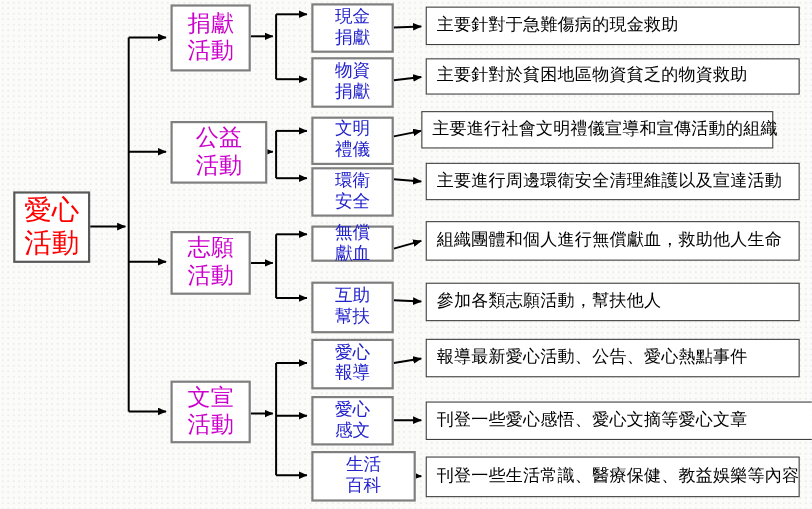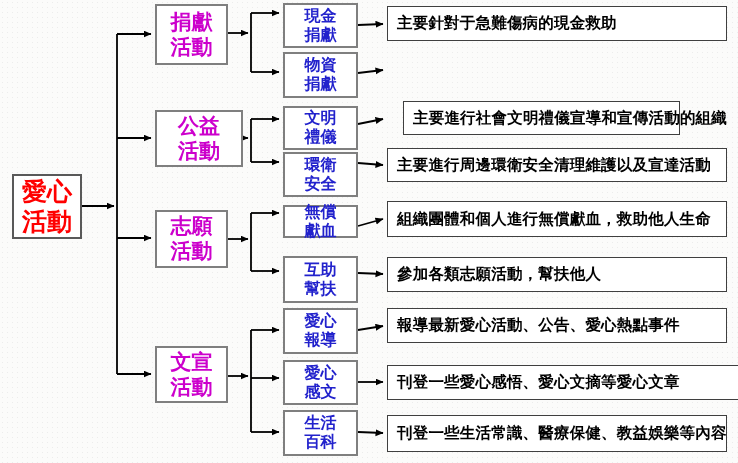--- a/index.html
+++ b/index.html
@@ -16,21 +16,21 @@
     background-size:5px 5px;
   }
   .box{
     position:absolute;
     box-sizing:border-box;
     display:flex;
     align-items:center;
     justify-content:center;
     text-align:center;
     white-space:pre-line;
-    font-weight:bold;
+    font-weight:normal;
     background:#ffffff;
     line-height:1.18;
   }
   .root{
     border:2px solid #595959;
     color:var(--root_text,#ff0000);
     font-size:25px;
   }
   .lvl2{
     border:2px solid #7f7f7f;
@@ -127,25 +127,26 @@
   <div class="box lvl3" style="left:283px;top:152px;width:75px;height:45px">環衛
 安全</div>
   <div class="box lvl3" style="left:283px;top:205px;width:75px;height:33px">無償
 獻血</div>
   <div class="box lvl3" style="left:283px;top:256px;width:75px;height:47px">互助
 幫扶</div>
   <div class="box lvl3" style="left:283px;top:308px;width:75px;height:46px">愛心
 報導</div>
   <div class="box lvl3" style="left:283px;top:360px;width:75px;height:45px">愛心
 感文</div>
-  <div class="box lvl3" style="left:283px;top:410px;width:75px;height:46px">生活
+  <div class="box lvl3" style="left:283px;top:410px;width:95px;height:46px">生活
 百科</div>
 
   <div class="box desc" style="left:387px;top:6px;width:340px;height:35px">主要針對于急難傷病的現金救助</div>
-  <div class="box desc" style="left:403px;top:101px;width:277px;height:34px">主要進行社會文明禮儀宣導和宣傳活動的組織</div>
+  <div class="box desc" style="left:387px;top:53px;width:340px;height:33px">主要針對於貧困地區物資貧乏的物資救助</div>
+  <div class="box desc" style="left:383px;top:101px;width:320px;height:34px">主要進行社會文明禮儀宣導和宣傳活動的組織</div>
   <div class="box desc" style="left:387px;top:148px;width:340px;height:34px">主要進行周邊環衛安全清理維護以及宣達活動</div>
   <div class="box desc" style="left:387px;top:201px;width:340px;height:36px">組織團體和個人進行無償獻血，救助他人生命</div>
   <div class="box desc" style="left:387px;top:257px;width:340px;height:35px">參加各類志願活動，幫扶他人</div>
   <div class="box desc" style="left:387px;top:308px;width:340px;height:35px">報導最新愛心活動、公告、愛心熱點事件</div>
   <div class="box desc" style="left:387px;top:365px;width:376px;height:35px">刊登一些愛心感悟、愛心文摘等愛心文章</div>
   <div class="box desc" style="left:387px;top:415px;width:340px;height:37px">刊登一些生活常識、醫療保健、教益娛樂等內容</div>
 
 </div>
 
 </body></html>

